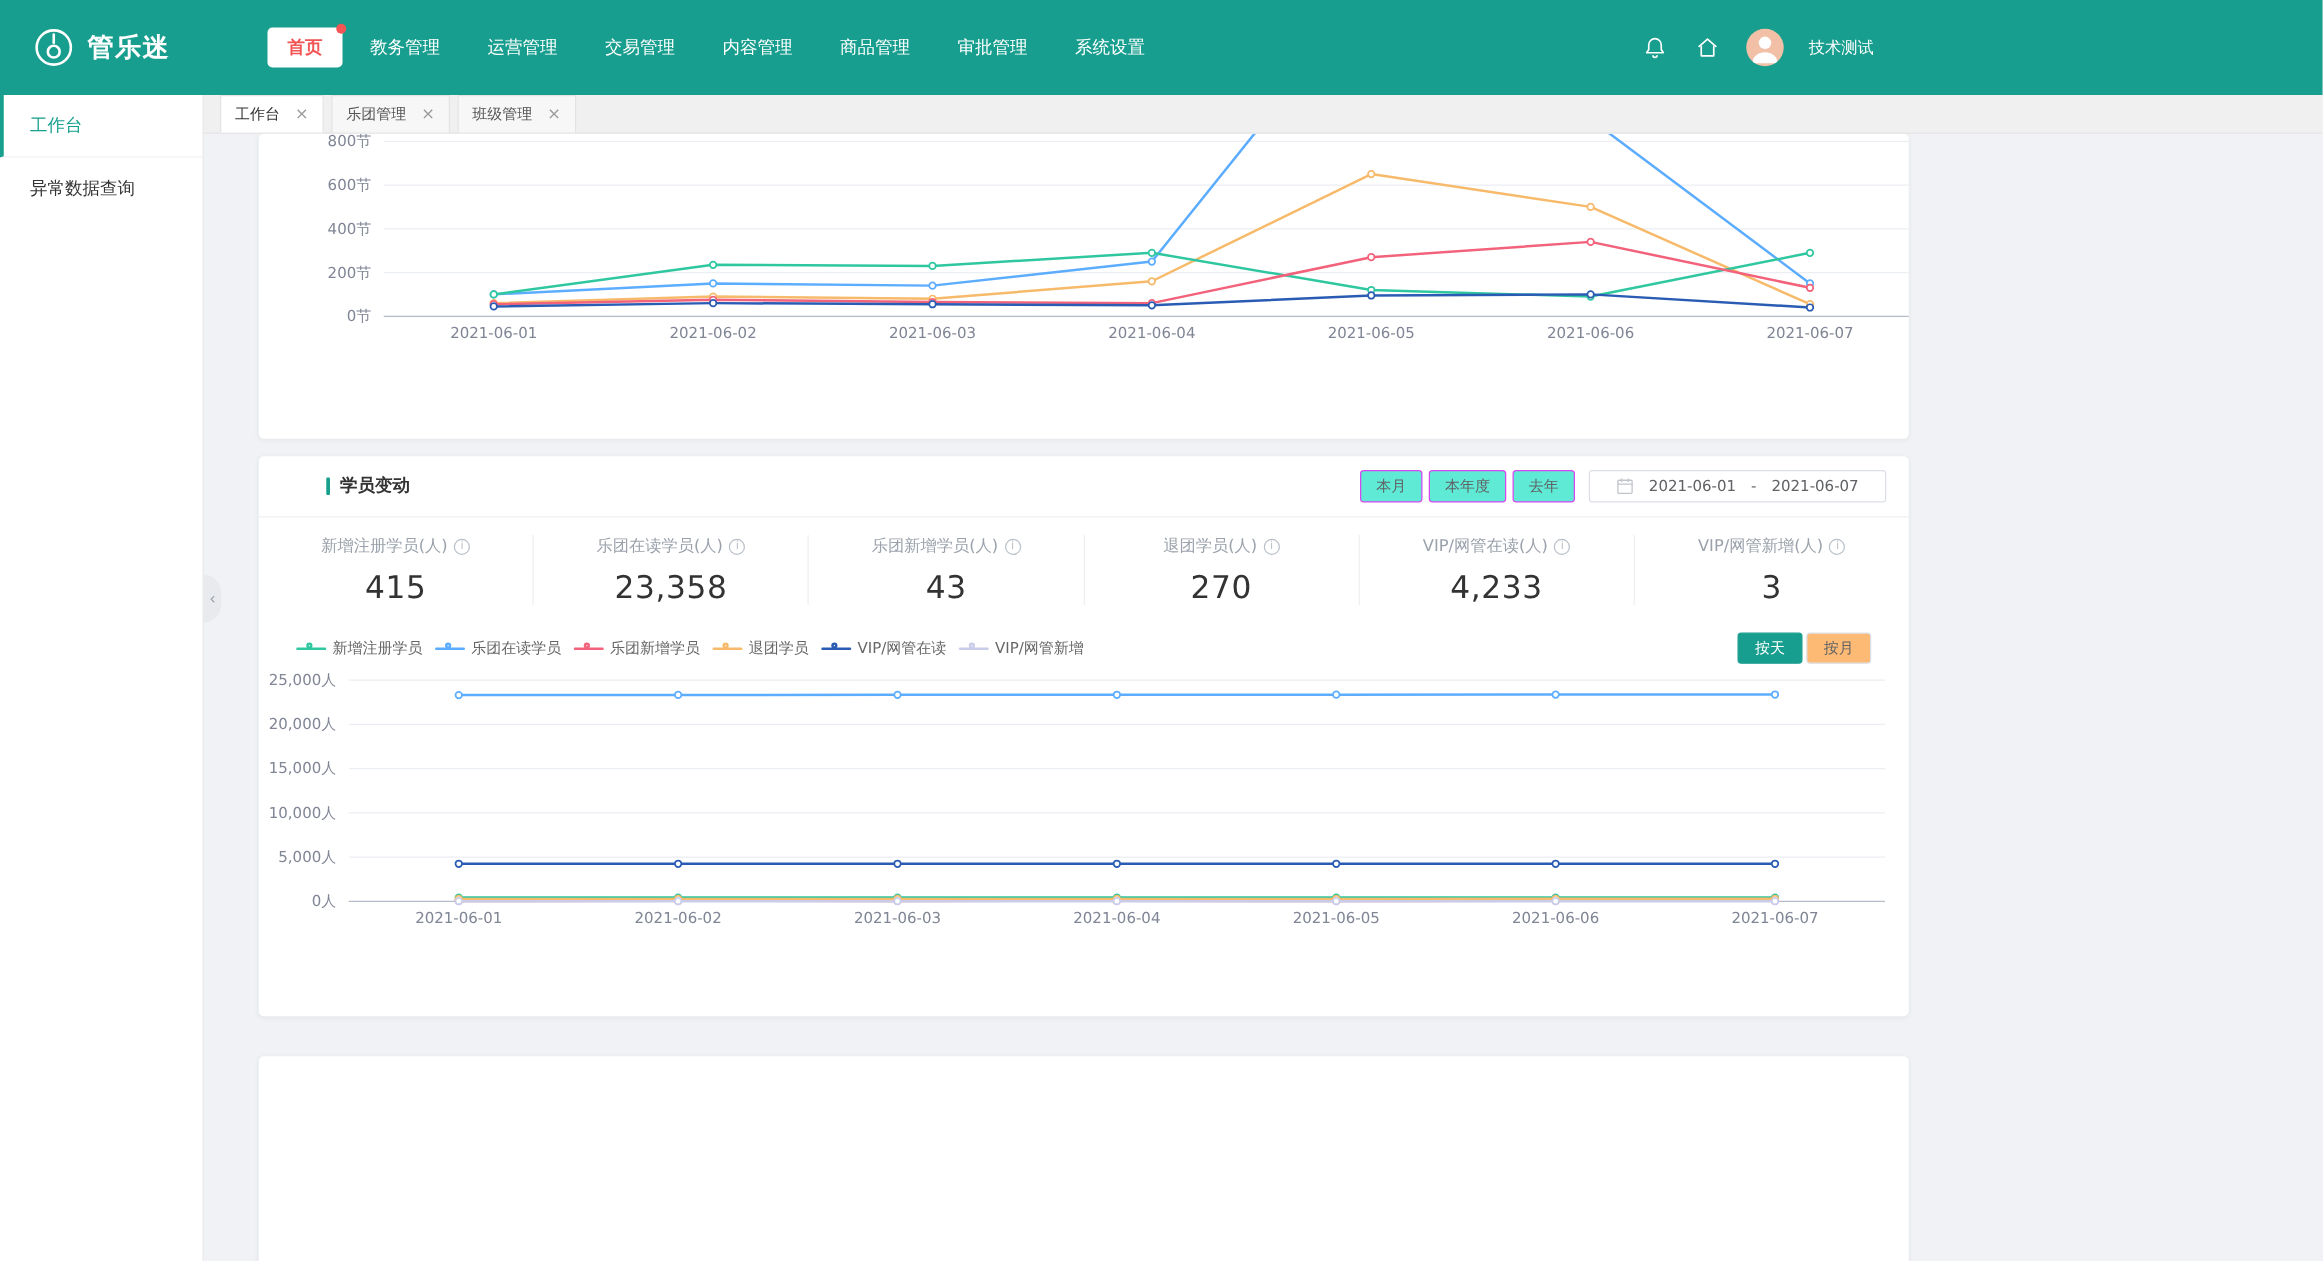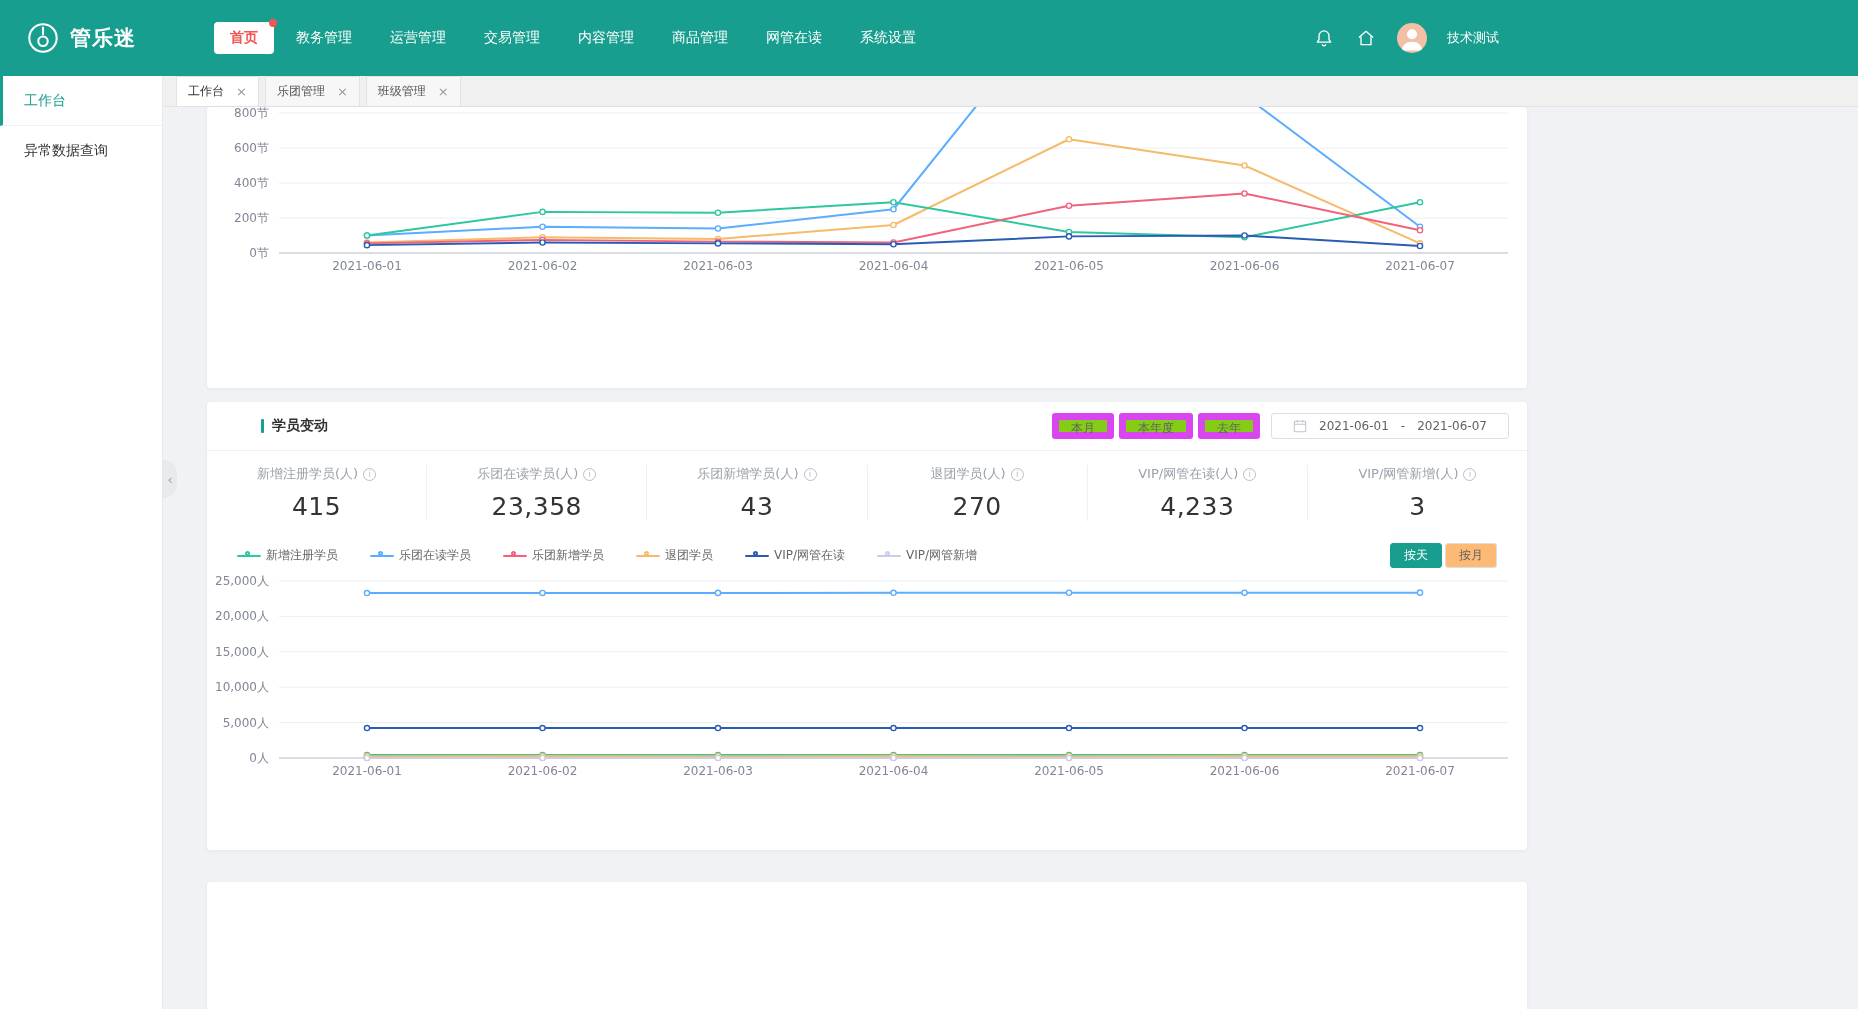--- a/index.html
+++ b/index.html
@@ -31,44 +31,44 @@
 
   
   .content{position:absolute;top:76px;left:163px;right:0;bottom:0;overflow:hidden;}
   .tabbar{height:31px;background:#f0f0f0;border-bottom:1px solid #e3e3e3;display:flex;align-items:stretch;padding-left:13px;}
   .tab{display:flex;align-items:center;gap:12px;padding:0 11px;background:#f7f7f7;border:1px solid #e3e3e3;
     border-bottom:none;font-size:12px;color:#555;cursor:pointer;margin-right:6px;white-space:nowrap;}
   .tab.active{background:#fff;color:#333;}
   .tab-close{color:#999;font-size:13px;cursor:pointer;}
 
   .card{width:1320px;margin-left:44px;background:#fff;border-radius:4px;box-shadow:0 1px 4px rgba(31,45,61,.06);}
-  .card-top{height:281px;overflow:hidden;position:relative;}
+  .card-top{height:244px;overflow:hidden;position:relative;padding-left:28px;}
   #chart-top,#chart-students{display:block;}
   #chart-top text,#chart-students text{font-family:"DejaVu Sans","Liberation Sans",sans-serif;}
 
   .card-students{margin-top:14px;height:448px;}
   .card-header{height:48px;display:flex;align-items:center;padding:0 18px;margin-left:36px;}
   .title-bar{width:3px;height:14px;background:#18a08e;border-radius:1px;margin-right:8px;}
   .card-title{font-size:14px;font-weight:bold;color:#333;}
   .header-controls{margin-left:auto;display:flex;align-items:center;gap:5px;}
-  .mini-btn{height:26px;padding:0 12px;background:#84cc16;border:7px solid #d946ef;border-radius:3px;
+  .mini-btn{height:26px;padding:0 12px;background:#5eead4;border:1px solid #d946ef;border-radius:3px;
     font-size:12px;color:#606266;cursor:pointer;font-family:inherit;white-space:nowrap;}
   .date-range{height:26px;width:238px;margin-left:6px;border:1px solid #dcdfe6;border-radius:3px;
     display:flex;align-items:center;justify-content:center;gap:12px;font-size:12px;color:#606266;background:#fff;cursor:pointer;}
 
   .stats-row{display:flex;border-top:1px solid #f0f0f0;padding:14px 0;}
   .stat{flex:1;display:flex;flex-direction:column;align-items:center;justify-content:center;gap:9px;border-right:1px solid #f0f0f0;}
   .stat:last-child{border-right:none;}
   .stat-label{font-size:13px;color:#9aa1ab;display:flex;align-items:center;gap:5px;}
   .info-icon{width:13px;height:13px;border:1px solid #bac0c9;border-radius:50%;color:#bac0c9;font-size:9px;
     display:inline-flex;align-items:center;justify-content:center;line-height:1;}
   .stat-value{font-size:25px;color:#333;font-weight:500;letter-spacing:.5px;}
 
   .legend-row{display:flex;align-items:center;padding:8px 30px 0 30px;}
-  .legend{display:flex;gap:32px;flex:1;}
+  .legend{display:flex;gap:10px;flex:1;}
   .legend-item{display:flex;align-items:center;gap:5px;font-size:12px;color:#666;cursor:pointer;}
   .lg-mark{position:relative;width:24px;height:9px;display:inline-block;}
   .lg-seg{position:absolute;left:0;right:0;top:3.5px;height:2px;border-radius:1px;}
   .lg-ring{position:absolute;left:8px;top:0;width:5px;height:5px;border:2px solid;border-radius:50%;background:#fff;}
   .granularity{display:flex;gap:3px;}
   .gran-btn{height:25px;padding:0 13px;font-size:12px;border:1px solid #dcdfe6;background:#fdba74;color:#606266;
     border-radius:3px;cursor:pointer;font-family:inherit;}
   .gran-btn.active{background:#189e8e;border-color:#189e8e;color:#fff;}
 
   .card-bottom{margin-top:32px;height:220px;}
@@ -88,21 +88,21 @@
   <nav class="nav">
     <div class="nav-item active">
       <span>首页</span>
       <span class="nav-dot"></span>
     </div>
     <div class="nav-item">教务管理</div>
     <div class="nav-item">运营管理</div>
     <div class="nav-item">交易管理</div>
     <div class="nav-item">内容管理</div>
     <div class="nav-item">商品管理</div>
-    <div class="nav-item">网管在读</div>
+    <div class="nav-item">审批管理</div>
     <div class="nav-item">系统设置</div>
   </nav>
   <div class="header-right">
     <span class="icon-btn">
       <svg width="20" height="20" viewBox="0 0 24 24" fill="none" stroke="#fff" stroke-width="1.6" stroke-linejoin="round">
         <path d="M12 3.5a6 6 0 0 0-6 6v4.5l-2 3h16l-2-3V9.5a6 6 0 0 0-6-6z"></path>
         <path d="M10 19.5a2 2 0 0 0 4 0"></path>
       </svg>
     </span>
     <span class="icon-btn">

